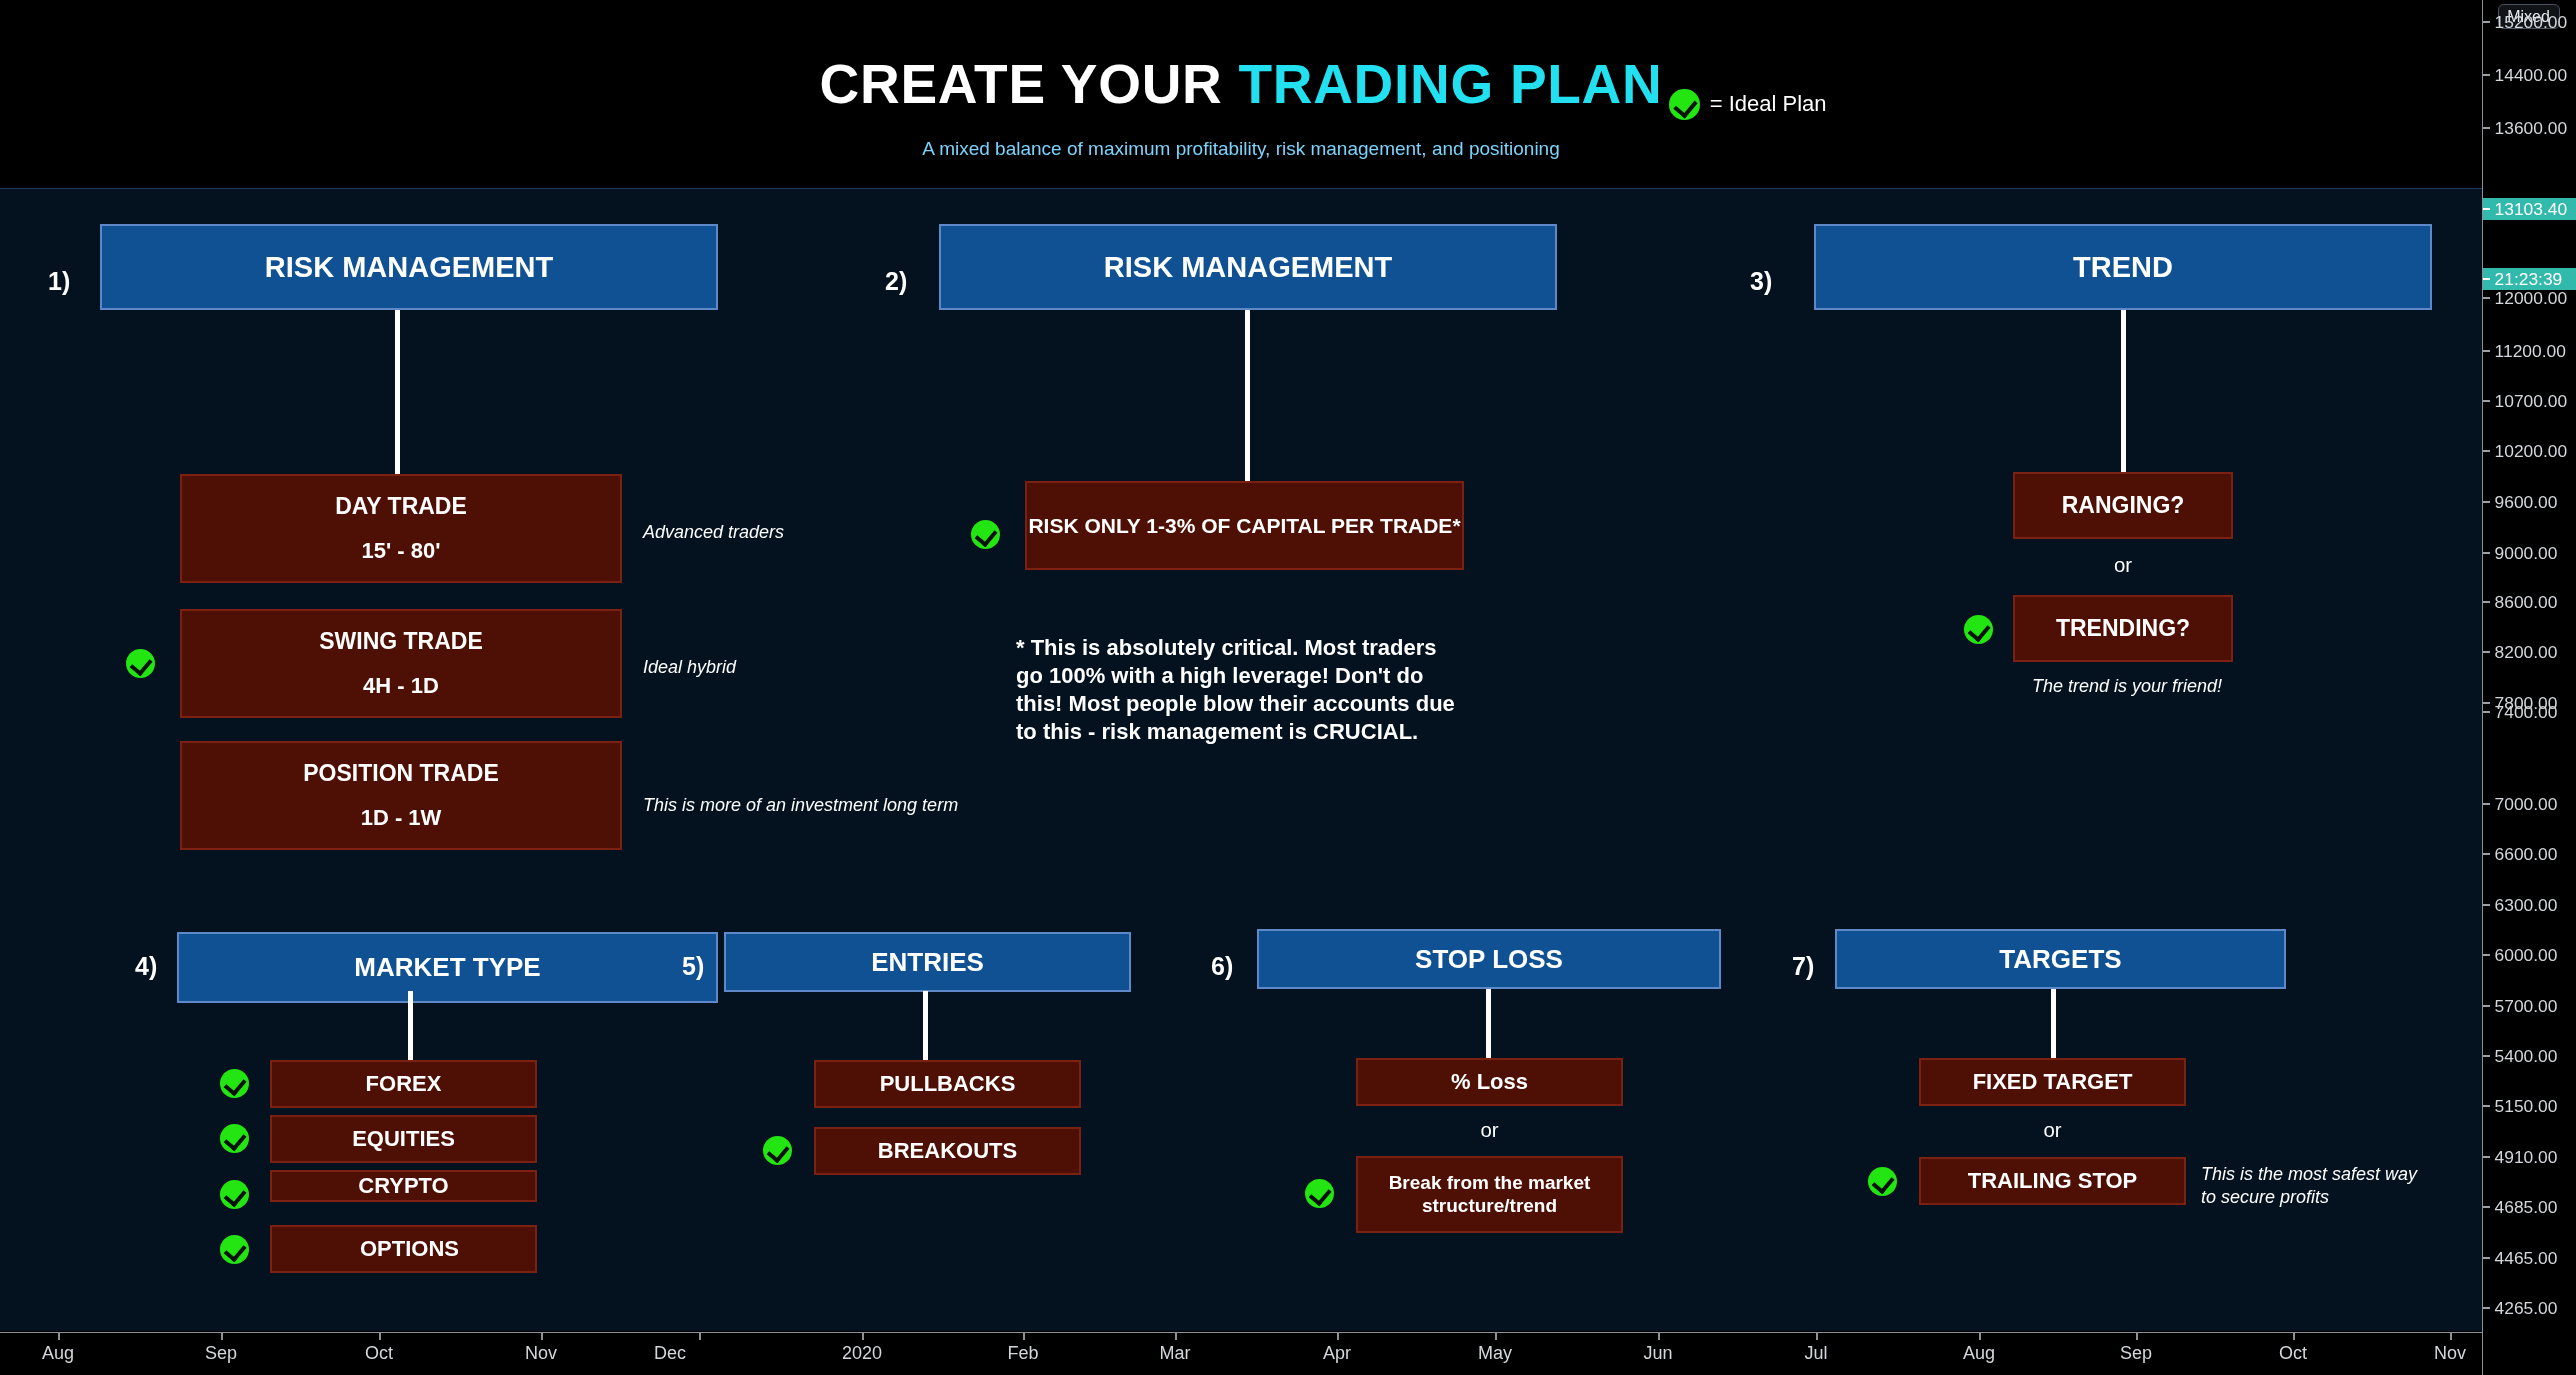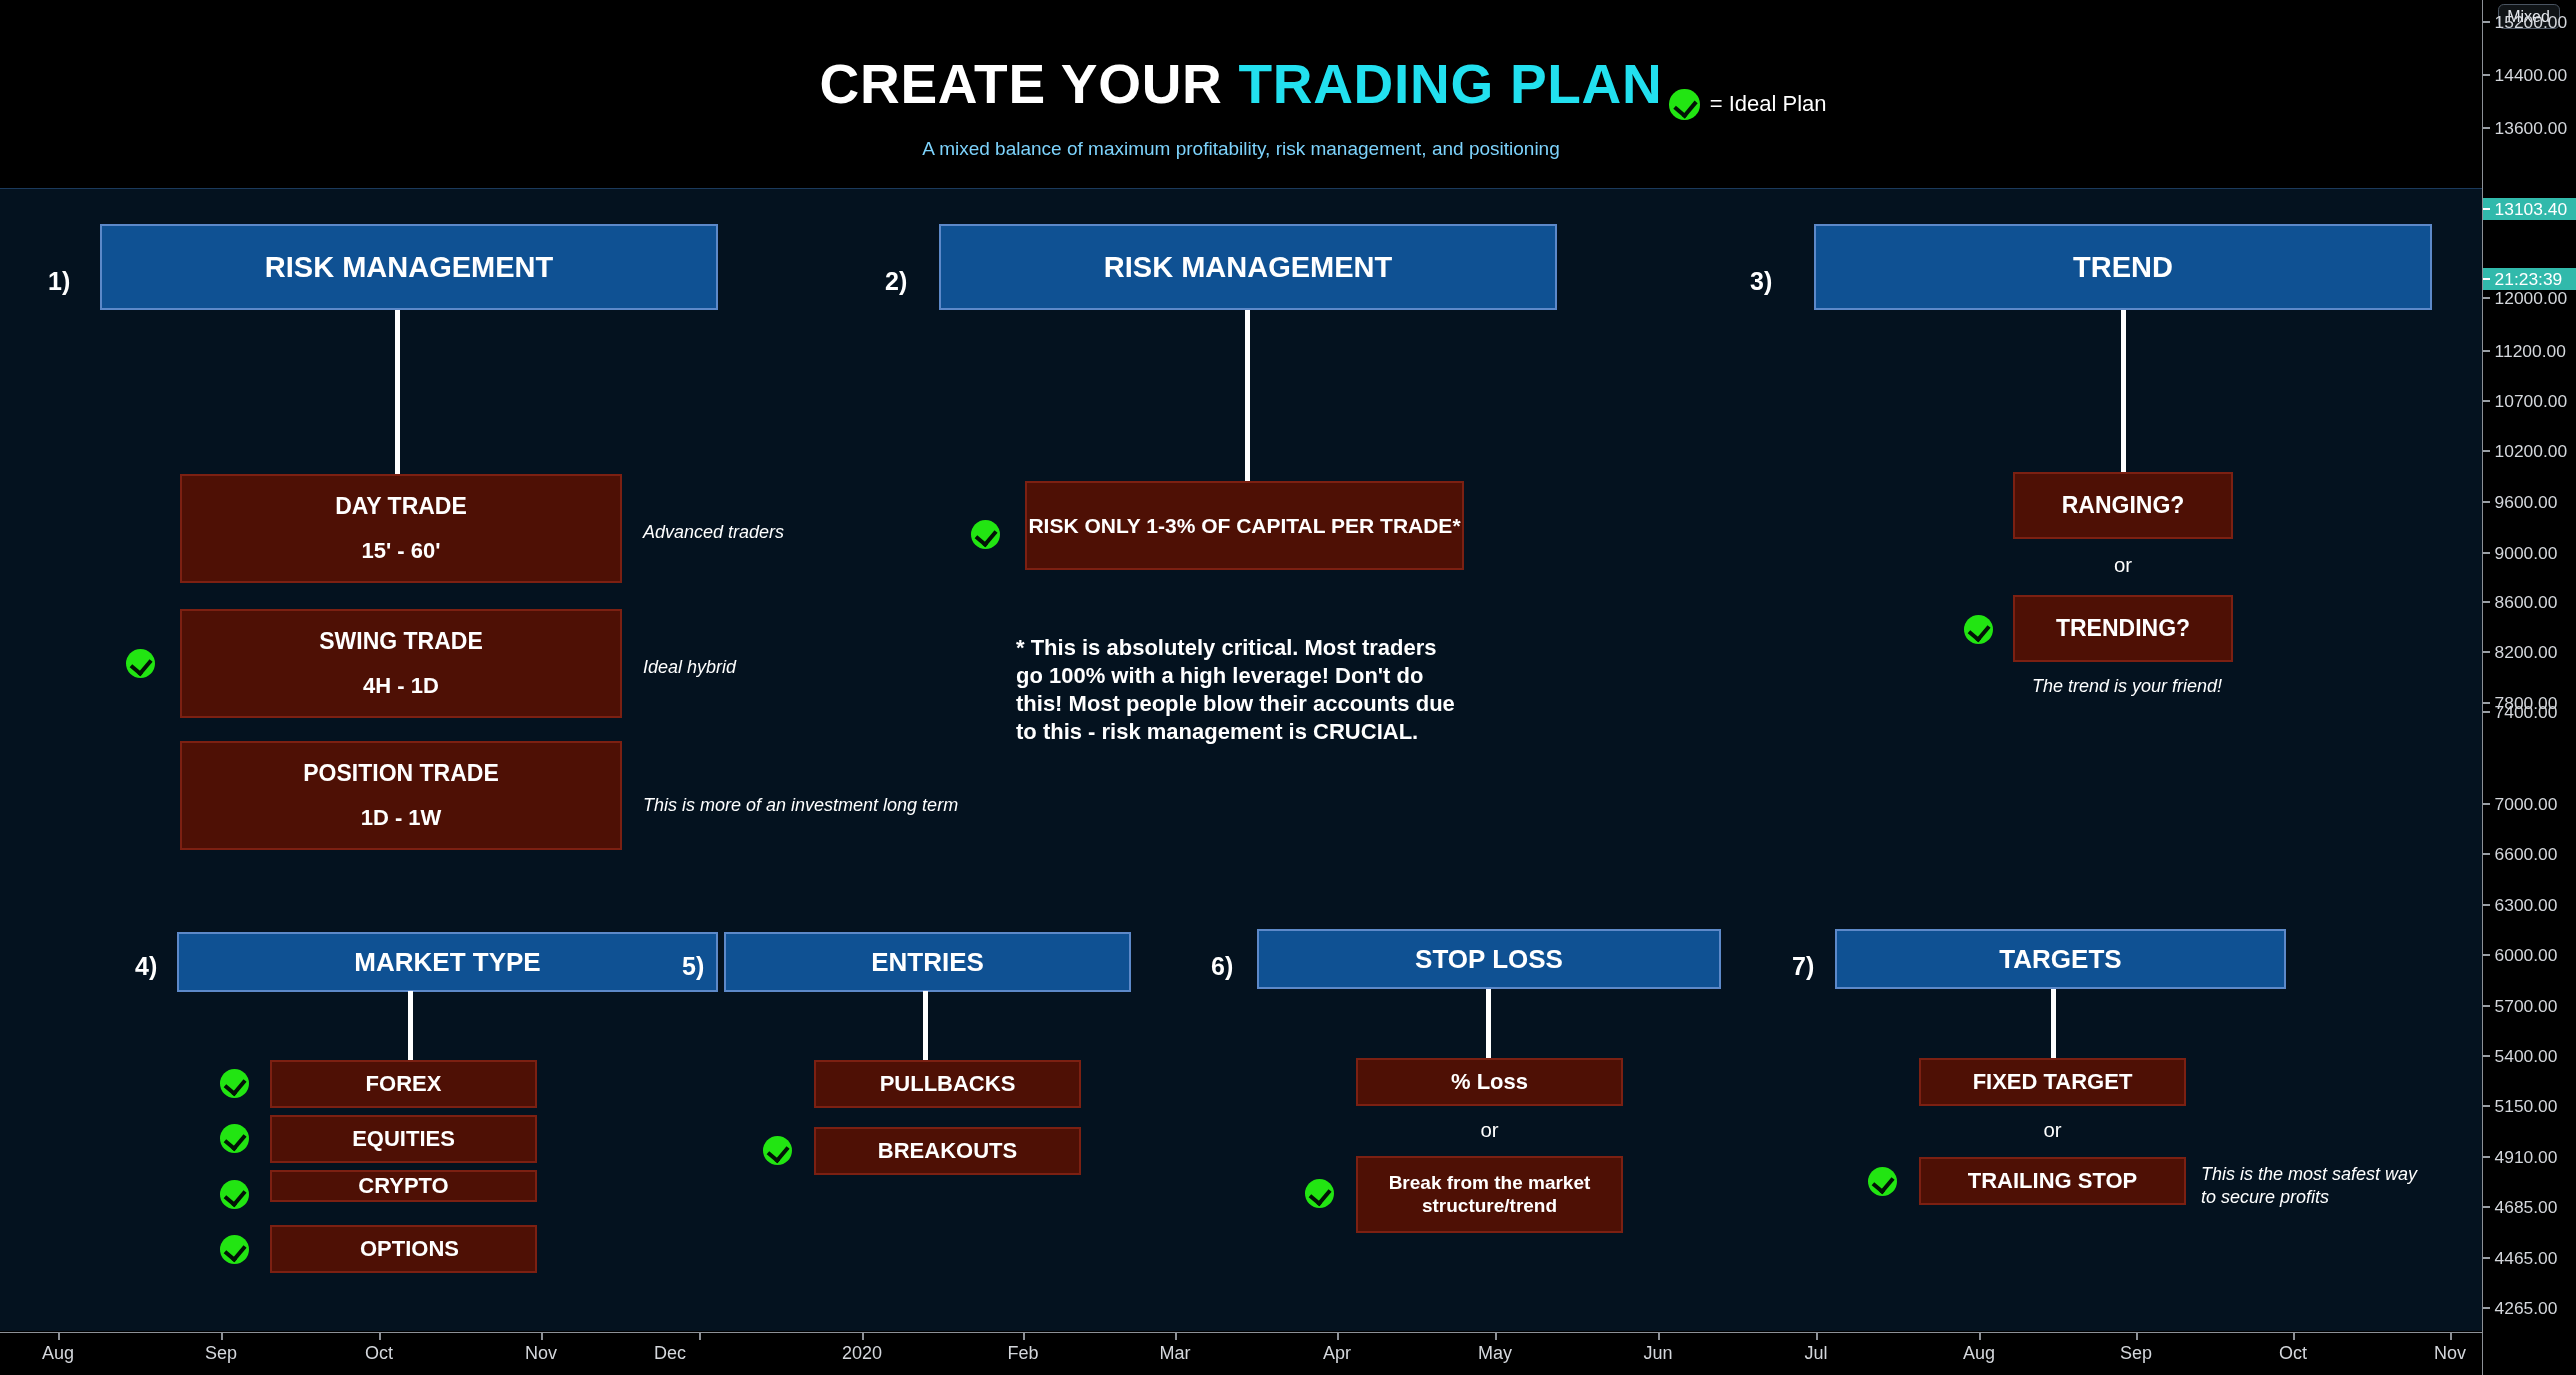--- a/index.html
+++ b/index.html
@@ -135,21 +135,21 @@
     <span class="check"></span>
     <span class="legend-text">= Ideal Plan</span>
   </div>
 
   <div class="step-num" style="left:48px; top:267px;">1)</div>
   <div class="node blue-box" style="left:100px; top:224px; width:618px; height:86px; font-size:29px;">RISK MANAGEMENT</div>
   <div class="connector" style="left:395px; top:310px; height:167px;"></div>
 
   <div class="node red-box" style="left:180px; top:474px; width:442px; height:109px;">
     <span class="box-line1">DAY TRADE</span>
-    <span class="box-line2">15' - 60'</span>
+    <span class="box-line2">15' - 80'</span>
   </div>
   <div class="note" style="left:643px; top:521px;">Advanced traders</div>
 
   <div class="node red-box" style="left:180px; top:609px; width:442px; height:109px;">
     <span class="box-line1">SWING TRADE</span>
     <span class="box-line2">4H - 1D</span>
   </div>
   <span class="check sm" style="position:absolute; left:126px; top:649px;"></span>
   <div class="note" style="left:643px; top:656px;">Ideal hybrid</div>
 
@@ -181,21 +181,21 @@
     <span class="box-line1">RANGING?</span>
   </div>
   <div class="or-label" style="left:2013px; top:554px; width:220px;">or</div>
   <div class="node red-box" style="left:2013px; top:595px; width:220px; height:67px;">
     <span class="box-line1">TRENDING?</span>
   </div>
   <span class="check sm" style="position:absolute; left:1964px; top:615px;"></span>
   <div class="note" style="left:2032px; top:675px;">The trend is your friend!</div>
 
   <div class="step-num" style="left:135px; top:952px;">4)</div>
-  <div class="node blue-box" style="left:177px; top:932px; width:541px; height:60px; font-size:26px;">MARKET TYPE</div>
+  <div class="node blue-box" style="left:177px; top:932px; width:541px; height:71px; font-size:26px;">MARKET TYPE</div>
   <div class="connector" style="left:408px; top:991px; height:73px;"></div>
 
   <div class="node red-box" style="left:270px; top:1060px; width:267px; height:48px;">
     <span style="font-size:22px;">FOREX</span>
   </div>
   <span class="check sm" style="position:absolute; left:220px; top:1069px;"></span>
 
   <div class="node red-box" style="left:270px; top:1115px; width:267px; height:48px;">
     <span style="font-size:22px;">EQUITIES</span>
   </div>

